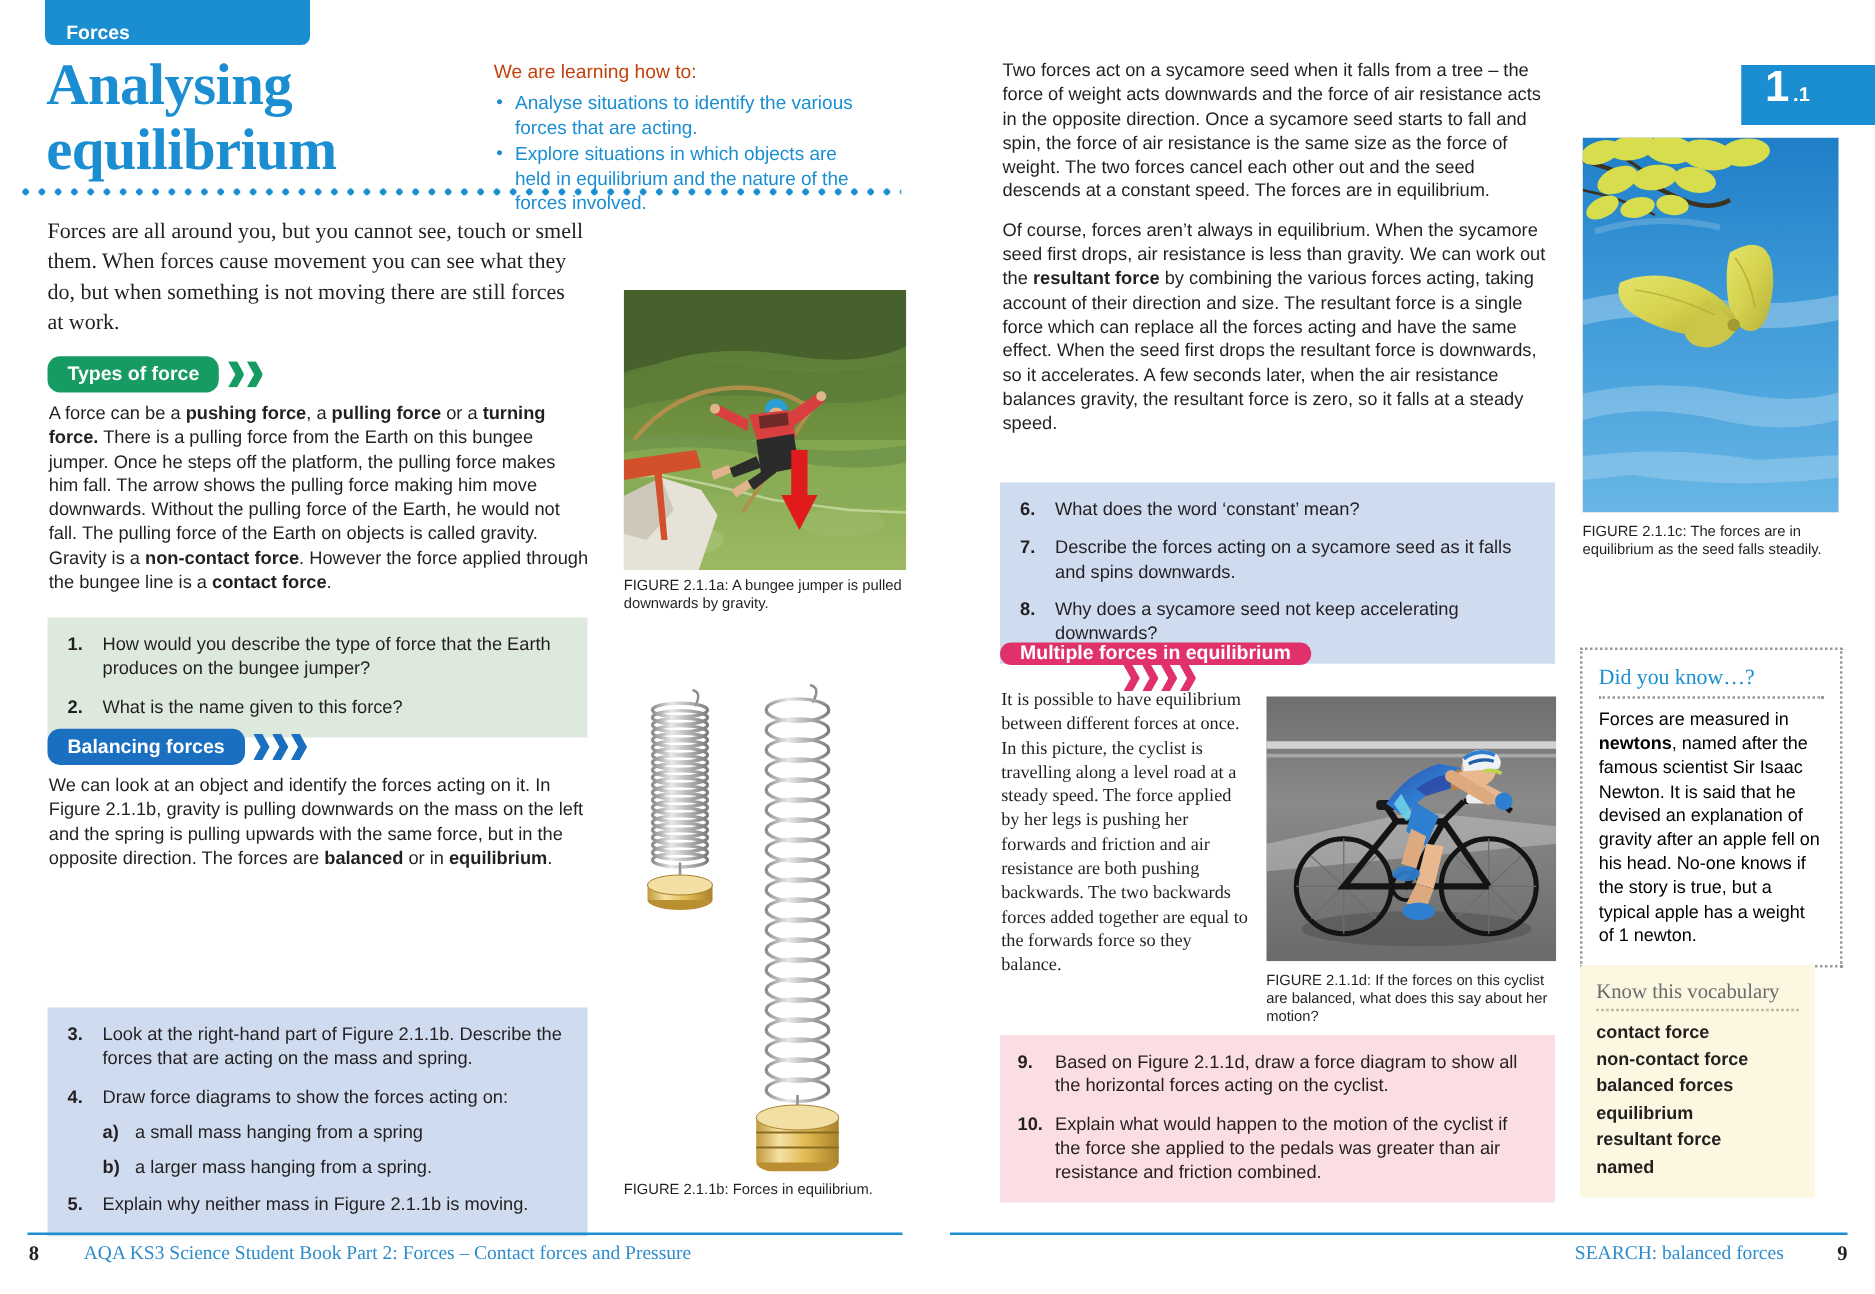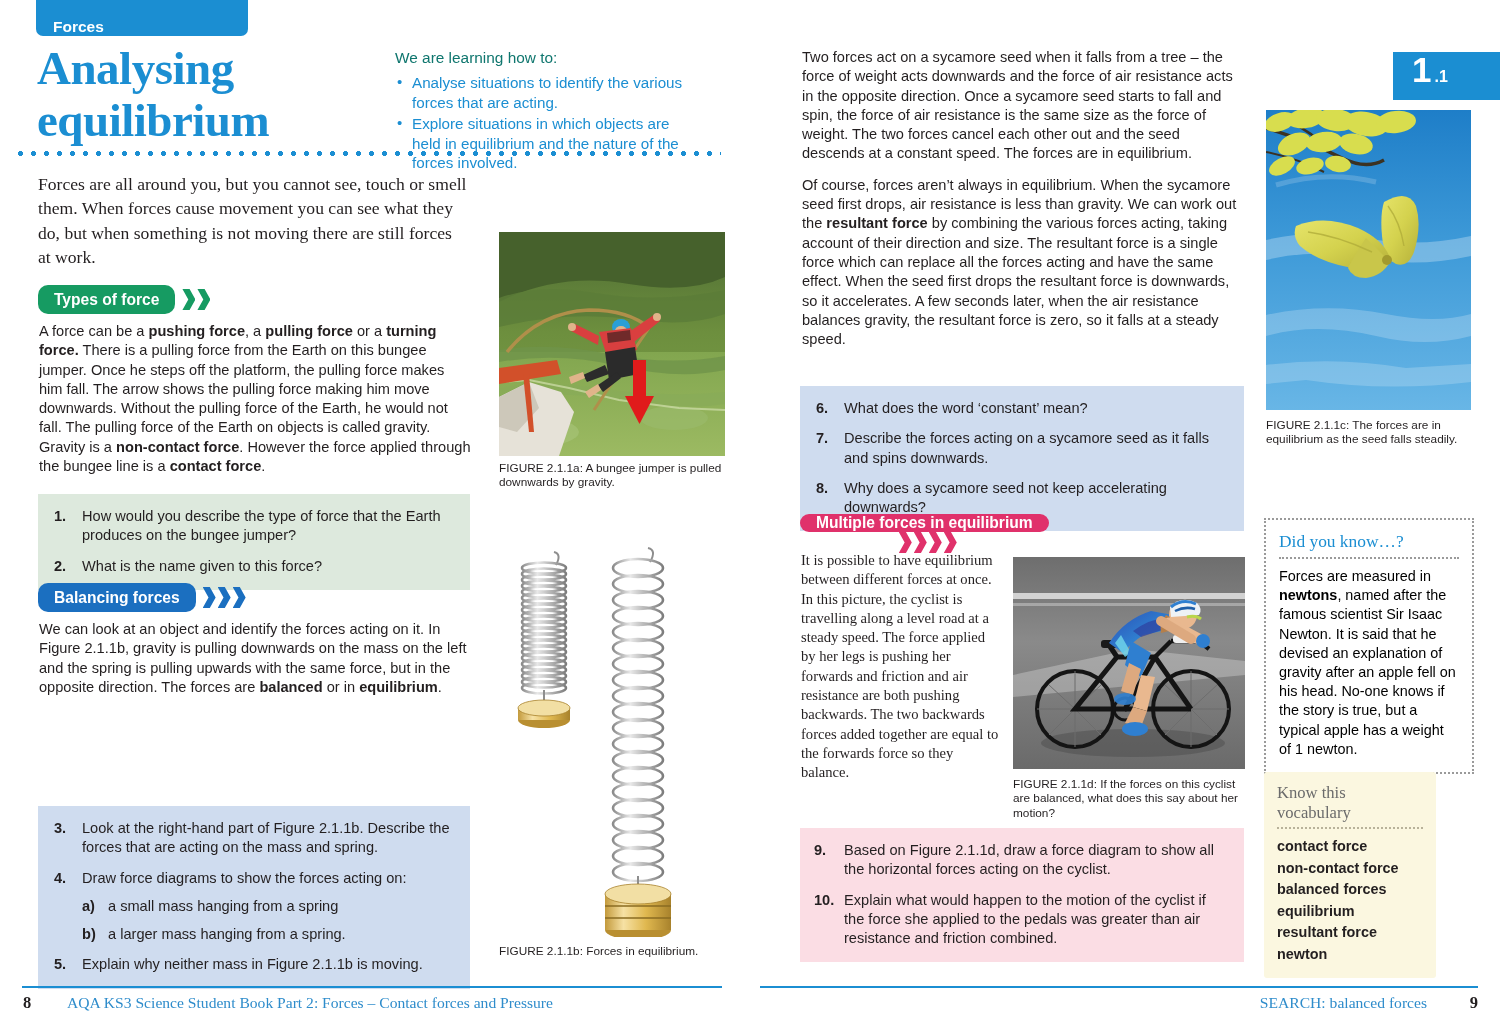--- a/index.html
+++ b/index.html
@@ -28,21 +28,21 @@
   }
 
   .unit-title {
     position:absolute; left:37px; top:42px; width:350px;
     color:#1b8ed2; font-family:"Liberation Serif", serif;
     font-weight:bold; font-size:47px; line-height:52px;
     letter-spacing:-0.5px;
   }
 
   .learning-block { position:absolute; left:395px; top:49px; width:300px; }
-  .learning-head { font-size:15.4px; color:#0f766e; margin-bottom:6px; }
+  .learning-head { font-size:15.4px; color:#c2410c; margin-bottom:6px; }
   .learning-list { list-style:none; }
   .learning-list li {
     position:relative; color:#1b8ed2; font-size:15.2px; line-height:19.6px;
     padding-left:17px; margin-bottom:2px;
   }
   .learning-list li::before {
     content:"\2022"; position:absolute; left:2px; top:-1px; color:#1b8ed2; font-size:15px;
   }
 
   .dotted-rule {
@@ -149,21 +149,21 @@
     border:2px dotted #9a9a9a; background:#fff;
   }
   #did-you-know .sb-title {
     font-family:"Liberation Serif", serif; font-size:17.4px; color:#1b8ed2;
     padding-bottom:5px; margin-bottom:8px;
     border-bottom:2px dotted #9a9a9a;
   }
   #did-you-know .sb-body { font-size:14.4px; line-height:19.2px; color:#000000; }
 
   #vocab-box {
-    left:1264px; top:772px; width:172px;
+    left:1264px; top:772px; width:188px;
     background:#fbf7e0; border-radius:3px;
   }
   #vocab-box .sb-title {
     font-family:"Liberation Serif", serif; font-size:16.6px; color:#6b6b6b;
     padding-bottom:4px; margin-bottom:7px;
     border-bottom:2px dotted #b8b29a;
   }
   #vocab-box ul { list-style:none; }
   #vocab-box li { font-size:14.4px; line-height:21.5px; font-weight:bold; color:#231f20; }
 
@@ -627,21 +627,21 @@
   </div>
 
   <div class="sidebar-box" id="vocab-box">
     <div class="sb-title">Know this vocabulary</div>
     <ul>
       <li>contact force</li>
       <li>non-contact force</li>
       <li>balanced forces</li>
       <li>equilibrium</li>
       <li>resultant force</li>
-      <li>newton</li>
+      <li>named</li>
     </ul>
   </div>
 
   <div class="footer-rule" id="footer-rule-r"></div>
   <div class="footer-text" id="footer-txt-r">SEARCH: balanced forces</div>
   <div class="footer-pageno" id="footer-no-r">9</div>
 
 </div>
 
 </body></html>

